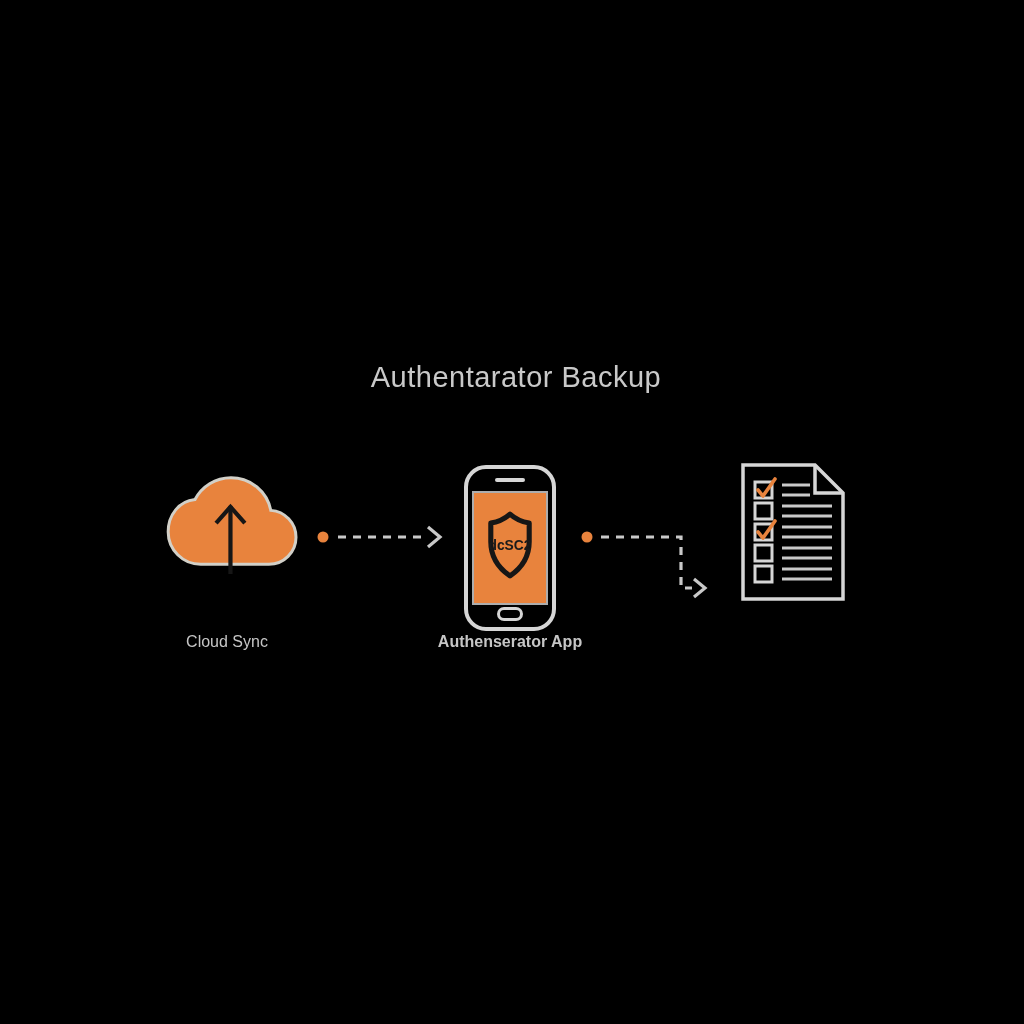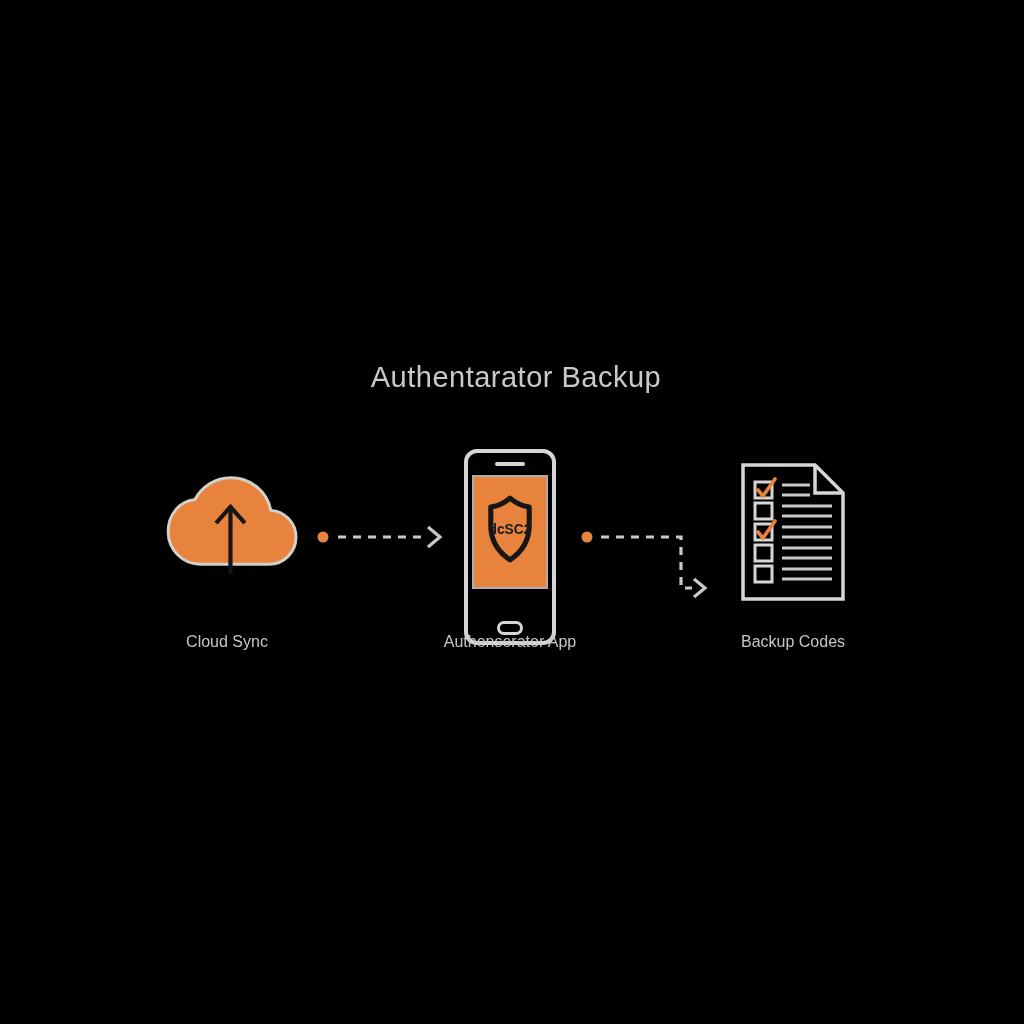--- a/index.html
+++ b/index.html
@@ -22,36 +22,36 @@
   .node-label {
     position: absolute;
     width: 300px;
     top: 633px;
     text-align: center;
     color: #C6C6C6;
     font-size: 16px;
     font-weight: 400;
   }
   .label-cloud { left: 77px; }
-  .label-phone { left: 360px; }
+  .label-phone { left: 360px; font-weight: bold; }
   .label-doc   { left: 643px; }
 
   .icon-svg { position: absolute; overflow: visible; }
   .cloud-svg { left: 166px; top: 456px; width: 130px; height: 130px; }
   .doc-svg   { left: 740px; top: 462px; width: 106px; height: 140px; }
   .connector-layer { position: absolute; left: 0; top: 0; width: 1024px; height: 1024px; pointer-events: none; }
 
   
   .phone {
     position: absolute;
-    left: 464px; top: 449px;
-    width: 92px; height: 196px;
+    left: 464px; top: 465px;
+    width: 92px; height: 166px;
     box-sizing: border-box;
     border: 4px solid #D6D6D6;
-    border-radius: 13px;
+    border-radius: 22px;
     background: #000;
   }
   .phone-speaker {
     position: absolute;
     left: 50%; top: 9px;
     transform: translateX(-50%);
     width: 30px; height: 4px;
     border-radius: 2px;
     background: #D6D6D6;
   }
@@ -151,15 +151,14 @@
       <line x1="42" y1="44" x2="92" y2="44"></line>
       <line x1="42" y1="54" x2="92" y2="54"></line>
       <line x1="42" y1="65" x2="92" y2="65"></line>
       <line x1="42" y1="75" x2="92" y2="75"></line>
       <line x1="42" y1="86" x2="92" y2="86"></line>
       <line x1="42" y1="96" x2="92" y2="96"></line>
       <line x1="42" y1="107" x2="92" y2="107"></line>
       <line x1="42" y1="117" x2="92" y2="117"></line>
     </g>
   </svg>
-  <div class="node-label label-doc">Backup Codes</div>
 
 </div>
 
 </body></html>

